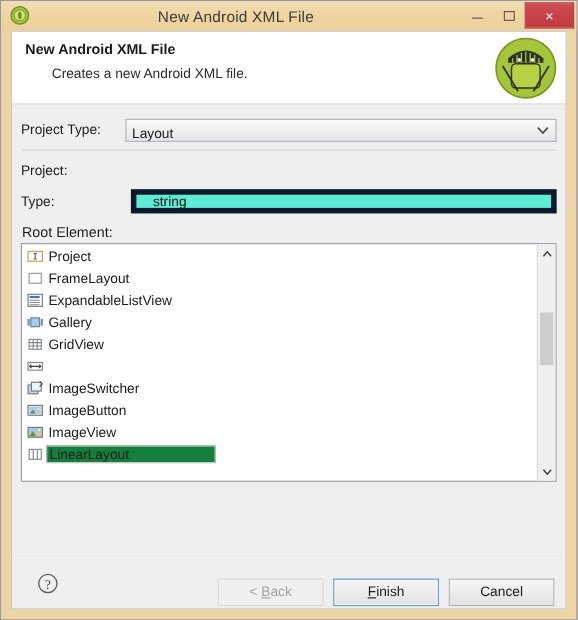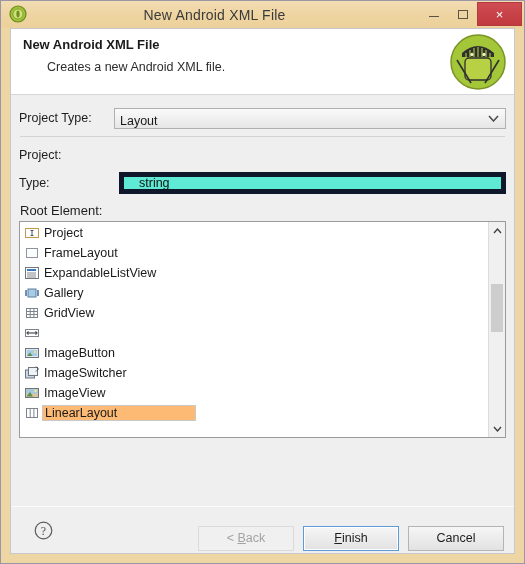--- a/index.html
+++ b/index.html
@@ -194,21 +194,21 @@
     color: #1a1a1a;
     white-space: nowrap;
   }
   .litem .ico {
     width: 16px; height: 16px;
     margin-right: 4px;
     flex: none;
     display: flex; align-items: center; justify-content: center;
   }
   .litem.focused .txt {
-    background: #fdba74;
+    background: #15803d;
     border: 1px solid #c9c9c9;
     padding: 0 78px 0 2px;
     margin-left: -2px;
   }
 
   
   .vsb {
     width: 17px;
     background: #f0f0f0;
     border-left: 1px solid #dcdcdc;
@@ -415,37 +415,37 @@
                 <rect x="1.5" y="4.5" width="13" height="7" fill="#fdfdfd" stroke="#7e848e"></rect>
                 <line x1="4" y1="8" x2="12" y2="8" stroke="#3b3b3b" stroke-width="1.1"></line>
                 <path d="M4.5 6.5 L3 8 L4.5 9.5" fill="none" stroke="#3b3b3b" stroke-width="1.1"></path>
                 <path d="M11.5 6.5 L13 8 L11.5 9.5" fill="none" stroke="#3b3b3b" stroke-width="1.1"></path>
               </svg>
             </span>
           </div>
           <div class="litem">
             <span class="ico">
               <svg width="16" height="16" viewBox="0 0 16 16">
+                <rect x="1.5" y="5" width="9" height="8" fill="#c9d7e4" stroke="#6d7580"></rect>
+                <rect x="4.5" y="2.5" width="9" height="8" fill="#eef3f8" stroke="#6d7580"></rect>
+                <path d="M12 1.5 L14.5 4 L12 6.5" fill="none" stroke="#4a4a4a" stroke-width="1"></path>
+              </svg>
+            </span>
+            <span class="txt">ImageSwitcher</span>
+          </div>
+          <div class="litem">
+            <span class="ico">
+              <svg width="16" height="16" viewBox="0 0 16 16">
                 <rect x="1.5" y="3.5" width="13" height="9" fill="#dfe6ee" stroke="#6d7580"></rect>
                 <rect x="3" y="5" width="10" height="6" fill="#a7cde8"></rect>
                 <path d="M3 11 L6 7.5 L8.5 11 Z" fill="#5f8f4e"></path>
                 <circle cx="11" cy="7" r="1.2" fill="#f2e47a"></circle>
               </svg>
             </span>
             <span class="txt">ImageButton</span>
-          </div>
-          <div class="litem">
-            <span class="ico">
-              <svg width="16" height="16" viewBox="0 0 16 16">
-                <rect x="1.5" y="5" width="9" height="8" fill="#c9d7e4" stroke="#6d7580"></rect>
-                <rect x="4.5" y="2.5" width="9" height="8" fill="#eef3f8" stroke="#6d7580"></rect>
-                <path d="M12 1.5 L14.5 4 L12 6.5" fill="none" stroke="#4a4a4a" stroke-width="1"></path>
-              </svg>
-            </span>
-            <span class="txt">ImageSwitcher</span>
           </div>
           <div class="litem">
             <span class="ico">
               <svg width="16" height="16" viewBox="0 0 16 16">
                 <rect x="1.5" y="3.5" width="13" height="9" fill="#d7c79e" stroke="#6d7580"></rect>
                 <rect x="2.5" y="4.5" width="11" height="4" fill="#9ec9e8"></rect>
                 <path d="M2.5 11.5 L6 7 L9 11.5 Z" fill="#5f8f4e"></path>
                 <circle cx="11.5" cy="6" r="1.2" fill="#f7ec9a"></circle>
               </svg>
             </span>

